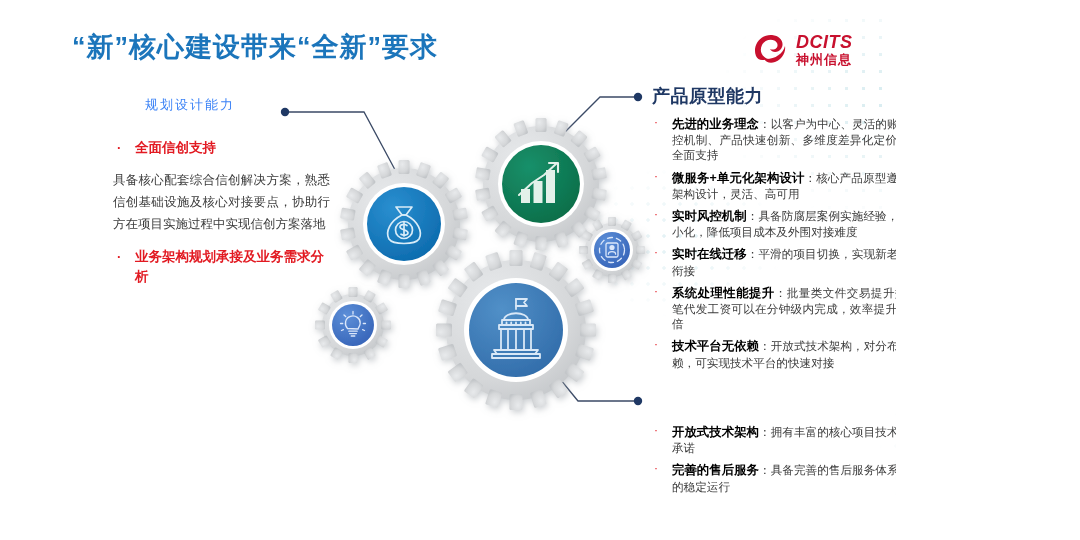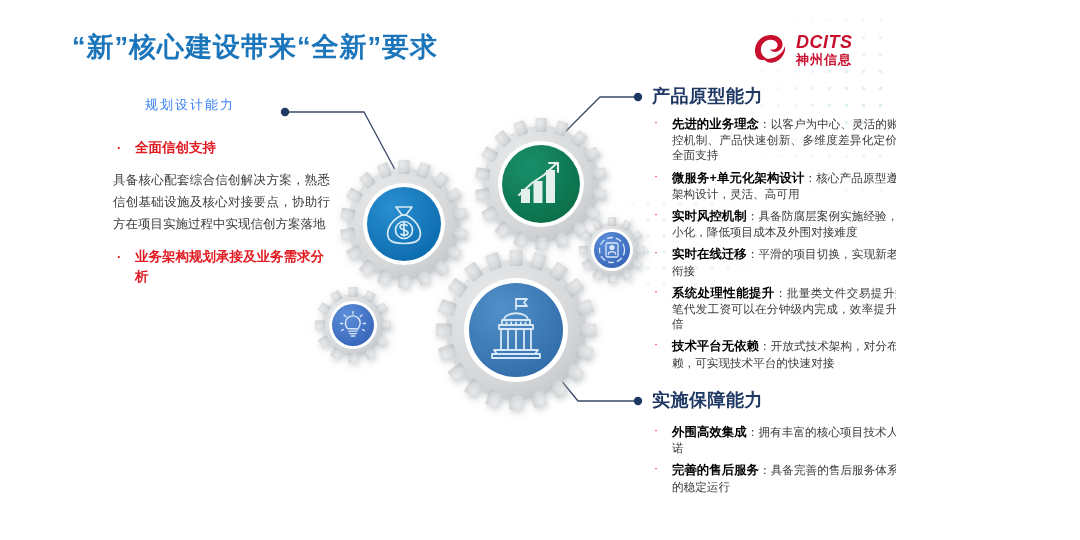--- a/index.html
+++ b/index.html
@@ -496,19 +496,18 @@
   <div class="sect-head" style="left:652px;top:72px;">产品原型能力</div>
   <div class="rcol" id="rtop" style="top:104px;">
       <div class="ritem"><span class="dot">·</span><b>先进的业务理念</b><span>：</span><span>以客户为中心、灵活的账户结构、实时风控机制、产品快速创新、多维度差异化定价、多法人方案的全面支持</span></div>
       <div class="ritem"><span class="dot">·</span><b>微服务+单元化架构设计</b><span>：</span><span>核心产品原型遵循微服务单元化架构设计，灵活、高可用</span></div>
       <div class="ritem"><span class="dot">·</span><b>实时风控机制</b><span>：</span><span>具备防腐层案例实施经验，外围适配改造最小化，降低项目成本及外围对接难度</span></div>
       <div class="ritem"><span class="dot">·</span><b>实时在线迁移</b><span>：</span><span>平滑的项目切换，实现新老核心系统的无缝衔接</span></div>
       <div class="ritem"><span class="dot">·</span><b>系统处理性能提升</b><span>：</span><span>批量类文件交易提升效率，诸如20万笔代发工资可以在分钟级内完成，效率提升几十倍乃至上百倍</span></div>
       <div class="ritem"><span class="dot">·</span><b>技术平台无依赖</b><span>：</span><span>开放式技术架构，对分布式技术平台无依赖，可实现技术平台的快速对接</span></div>
     </div>
 
-  <div class="sect-head" style="left:652px;top:376px;">实施保障能力</div>
   <div class="rcol" id="rbot" style="top:412px;">
-      <div class="ritem"><span class="dot">·</span><b>外围高效集成</b><span>：</span><span>拥有丰富的核心项目技术人力资源储备，承诺</span></div>
+      <div class="ritem"><span class="dot">·</span><b>开放式技术架构</b><span>：</span><span>拥有丰富的核心项目技术人力资源储备，承诺</span></div>
       <div class="ritem"><span class="dot">·</span><b>完善的售后服务</b><span>：</span><span>具备完善的售后服务体系，确保客户系统的稳定运行</span></div>
     </div>
 
 </div>
 
 </body></html>

